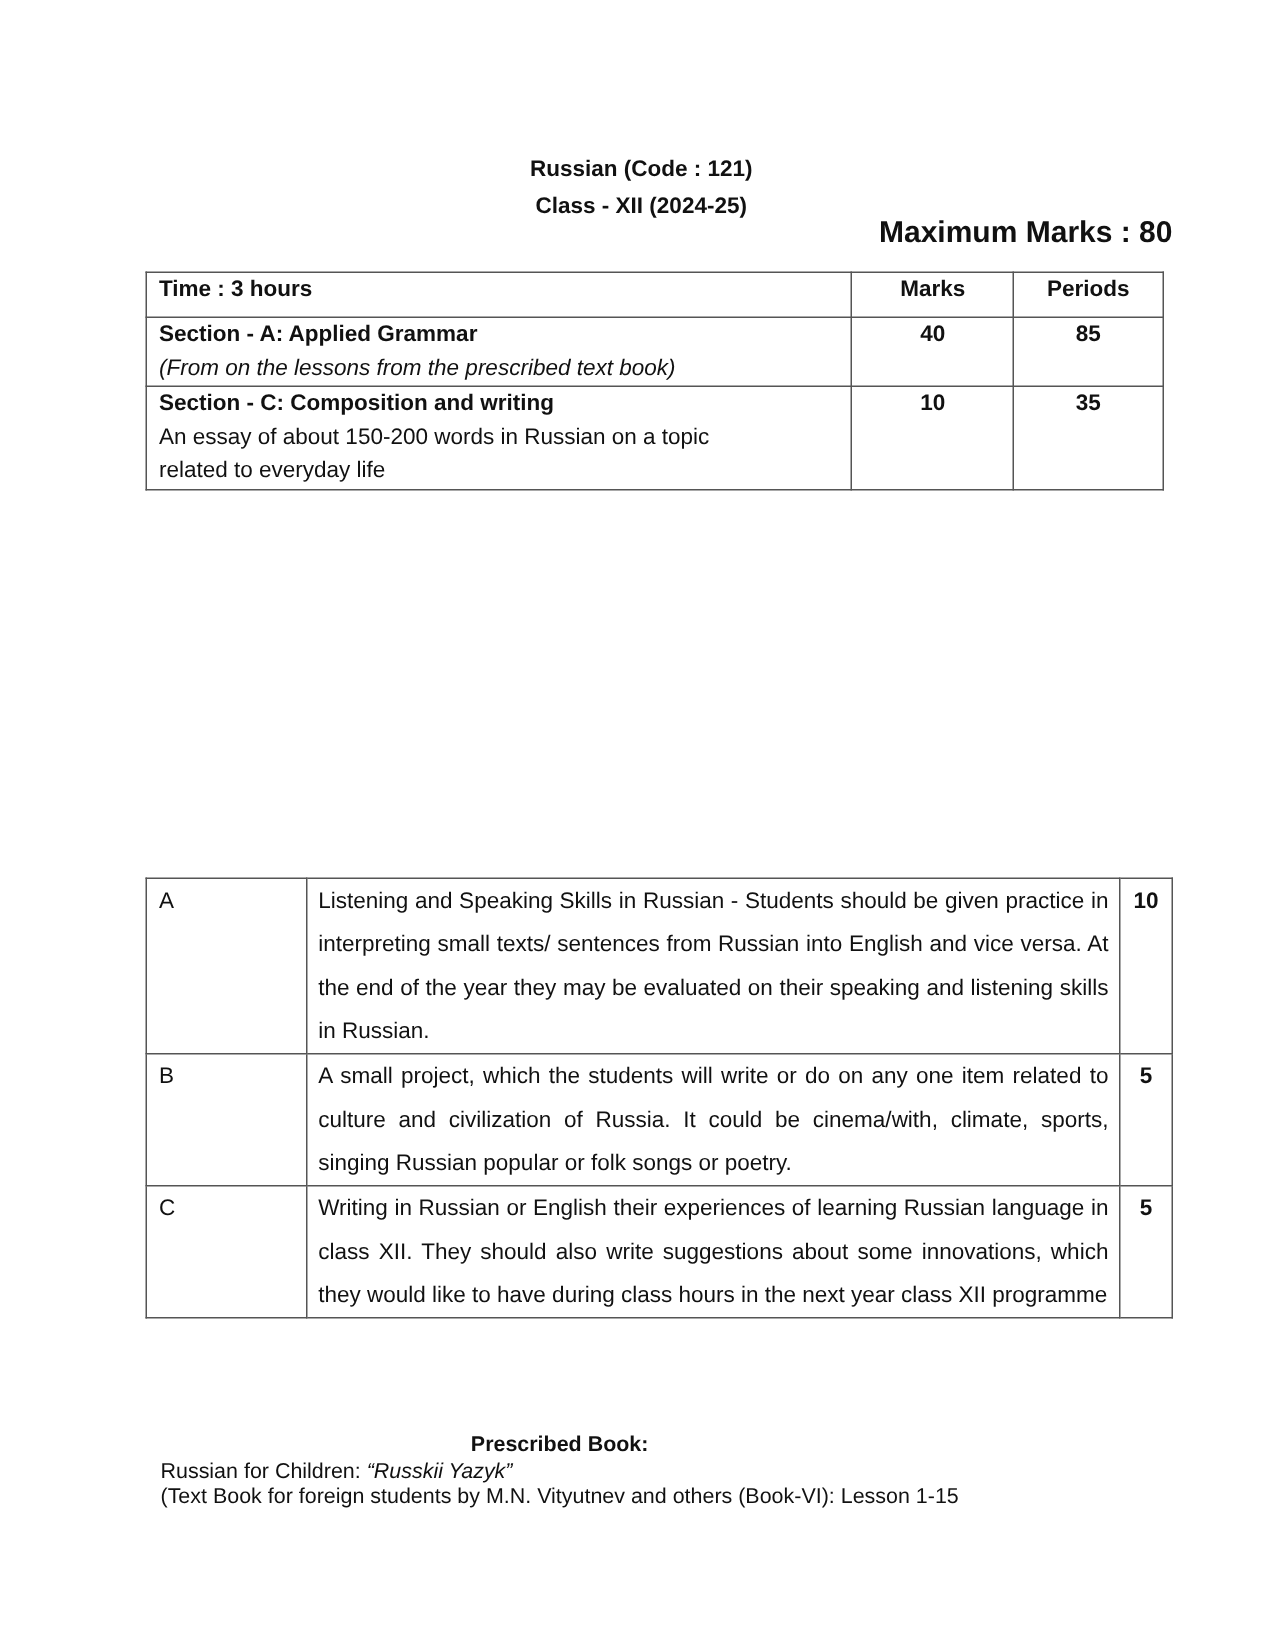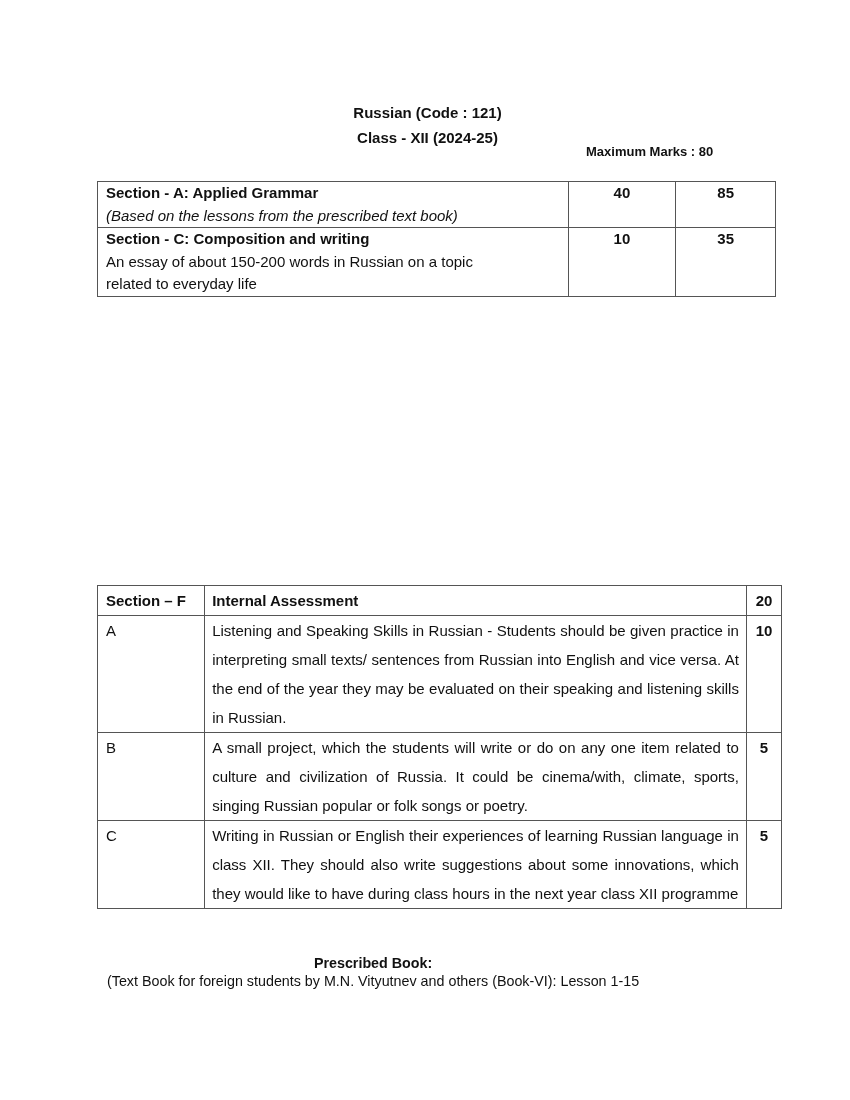--- a/index.html
+++ b/index.html
@@ -1,20 +1,20 @@
 <!DOCTYPE html>
 <html><head>
 <meta charset="utf-8">
 <style>
   html, body { margin: 0; padding: 0; background: #ffffff; }
   body { width: 850px; height: 1100px; position: relative; font-family: "Liberation Sans", sans-serif; color: #111; }
   .title { position: absolute; left: 0; width: 855px; text-align: center; font-weight: bold; font-size: 15px; }
   #t1 { top: 104px; }
   #t2 { top: 129px; }
-  #maxmarks { position: absolute; top: 144px; left: 586px; font-weight: bold; font-size: 13px; }
+  #maxmarks { position: absolute; top: 144px; left: 586px; font-weight: bold; font-size: 20px; }
 
   table { border-collapse: collapse; position: absolute; font-size: 15px; }
   td, th { border: 1px solid #555; vertical-align: top; padding: 0; }
   #tbl1 { left: 97px; top: 181px; width: 679px; }
   #tbl1 td { line-height: 22.5px; }
   #tbl1 .c1 { width: 461px; padding-left: 8px; padding-right: 2px; }
   #tbl1 .c2 { width: 107px; text-align: center; font-weight: bold; }
   #tbl1 .c3 { width: 99px; text-align: center; font-weight: bold; }
   #tbl1 tr.hdr td { height: 29px; padding-top: 0px; font-weight: bold; }
   .bold { font-weight: bold; }
@@ -33,61 +33,62 @@
 </style>
 </head>
 <body>
 
 <div id="t1" class="title">Russian (Code : 121)</div>
 <div id="t2" class="title">Class - XII (2024-25)</div>
 <div id="maxmarks">Maximum Marks : 80</div>
 
 <table id="tbl1">
   <tbody>
+      <tr class="hdr">
+    <td class="c1">Time : 3 hours</td>
+    <td class="c2">Marks</td>
+    <td class="c3">Periods</td>
+  </tr>
   <tr>
     <td class="c1">
       <div class="bold">Section - A: Applied Grammar</div>
-      <div class="ital">(Based on the lessons from the prescribed text book)</div>
+      <div class="ital">(From on the lessons from the prescribed text book)</div>
     </td>
     <td class="c2">40</td>
     <td class="c3">85</td>
   </tr>
   <tr>
     <td class="c1">
       <div class="bold">Section - C: Composition and writing</div>
       <div>An essay of about 150-200 words in Russian on a topic</div>
       <div>related to everyday life</div>
     </td>
     <td class="c2">10</td>
     <td class="c3">35</td>
   </tr>
 </tbody>
   </table>
 
 <table id="tbl2">
   <tbody>
-      <tr class="hdr">
-    <td class="d1">Section – F</td>
-    <td class="d2">Internal Assessment</td>
-    <td class="d3">20</td>
-  </tr>
   <tr>
     <td class="d1">A</td>
     <td class="d2">Listening and Speaking Skills in Russian - Students should be given practice in interpreting small texts/ sentences from Russian into English and vice versa. At the end of the year they may be evaluated on their speaking and listening skills in Russian.</td>
     <td class="d3">10</td>
   </tr>
   <tr>
     <td class="d1">B</td>
     <td class="d2">A small project, which the students will write or do on any one item related to culture and civilization of Russia. It could be cinema/with, climate, sports, singing Russian popular or folk songs or poetry.</td>
     <td class="d3">5</td>
   </tr>
   <tr>
     <td class="d1">C</td>
     <td class="d2">Writing in Russian or English their experiences of learning Russian language in class XII. They should also write suggestions about some innovations, which they would like to have during class hours in the next year class XII programme</td>
     <td class="d3">5</td>
   </tr>
 </tbody>
   </table>
 
 <div id="book">
   <div class="lbl">Prescribed Book:</div>
+  <div><span>Russian for Children: </span><span class="ital">“Russkii Yazyk”</span></div>
   <div>(Text Book for foreign students by M.N. Vityutnev and others (Book-VI): Lesson 1-15</div>
 </div>
 
 </body></html>

